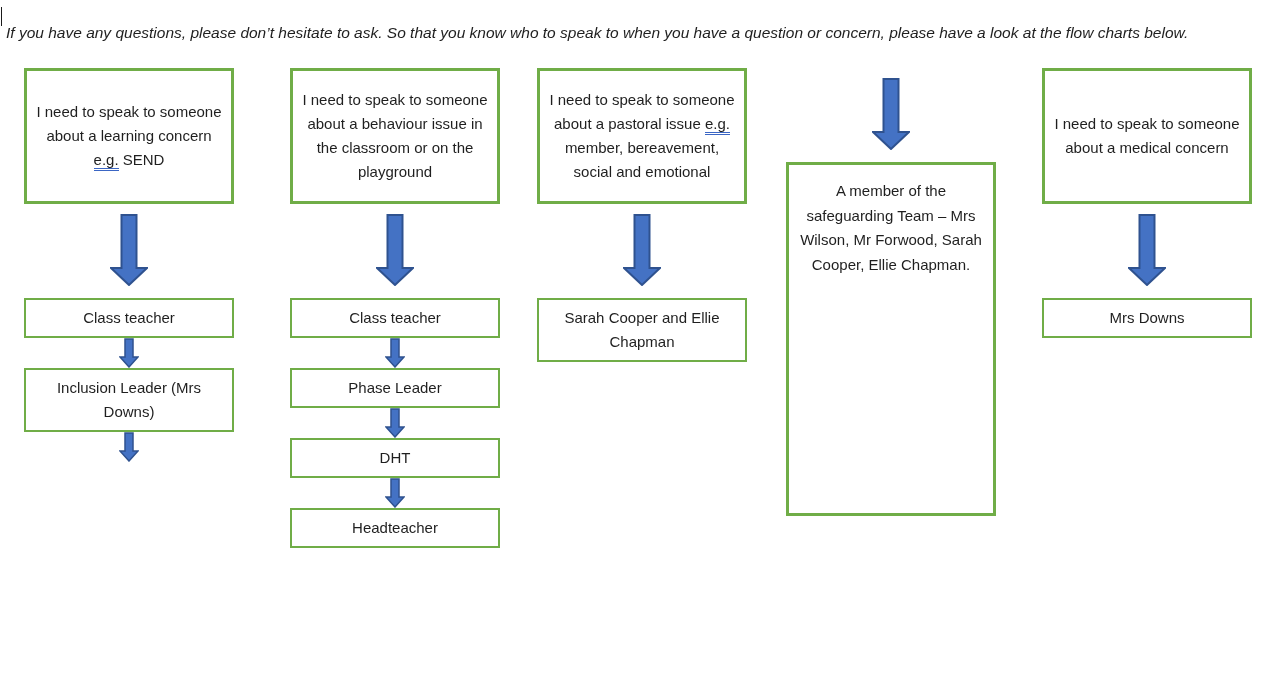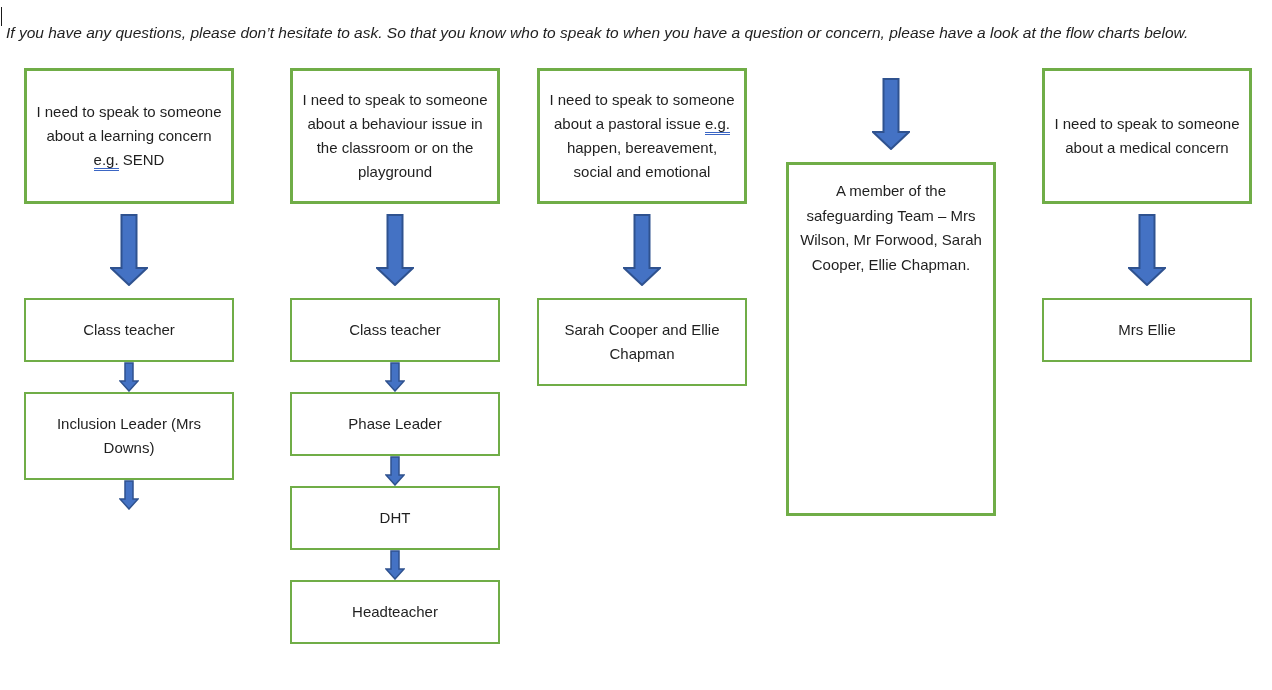--- a/index.html
+++ b/index.html
@@ -34,21 +34,21 @@
   }
   .grammar{
     border-bottom:3px double var(--grammar-underline-blue);
   }
   .flow-arrow{display:block;}
   .flow-arrow.big{margin:10px 0 12px;}
   .flow-arrow polygon{fill:var(--arrow-fill-blue);stroke:var(--arrow-outline-blue);}
   .step-box{
     box-sizing:border-box;width:100%;
     border:2px solid var(--box-border-green);
-    text-align:center;padding:18px 8px;font-size:15px;line-height:24px;
+    text-align:center;padding:6px 8px;font-size:15px;line-height:24px;
     display:flex;flex-direction:column;justify-content:center;
   }
   .col4 .step-box{
     border-width:3px;padding:12px 4px;line-height:24.5px;min-height:354px;
     justify-content:flex-start;padding-top:14px;text-align:center;
   }
   .step-para + .step-para{margin-top:20px;}
 </style>
 </head>
 <body>
@@ -101,21 +101,21 @@
         </div>
         <svg width="20" height="30" class="flow-arrow">
           <polygon points="6,1 14,1 14,19 19,19 10,29 1,19 6,19" stroke-width="1.5"></polygon>
         </svg>
         <div class="step-box">
           <div class="step-para">Headteacher</div>
         </div>
       </div>
       <div class="flow-col col3">
         <div class="top-box">
-          <div class="top-text"><span>I need to speak to someone about a pastoral issue </span><span class="grammar">e.g.</span><span> happen, bereavement, social and emotional</span></div>
+          <div class="top-text"><span>I need to speak to someone about a pastoral issue </span><span class="grammar">e.g.</span><span> member, bereavement, social and emotional</span></div>
         </div>
         <svg width="38" height="72" class="flow-arrow big">
           <polygon points="11.5,1 26.5,1 26.5,54 37,54 19,71 1,54 11.5,54" stroke-width="2"></polygon>
         </svg>
         <div class="step-box">
           <div class="step-para">Sarah Cooper and Ellie Chapman</div>
         </div>
       </div>
       <div class="flow-col col4">
         <svg width="38" height="72" class="flow-arrow big">
@@ -126,17 +126,17 @@
         </div>
       </div>
       <div class="flow-col col5">
         <div class="top-box">
           <div class="top-text"><span>I need to speak to someone about a medical concern</span></div>
         </div>
         <svg width="38" height="72" class="flow-arrow big">
           <polygon points="11.5,1 26.5,1 26.5,54 37,54 19,71 1,54 11.5,54" stroke-width="2"></polygon>
         </svg>
         <div class="step-box">
-          <div class="step-para">Mrs Ellie</div>
+          <div class="step-para">Mrs Downs</div>
         </div>
       </div>
     </div>
 </div>
 
 </body></html>

